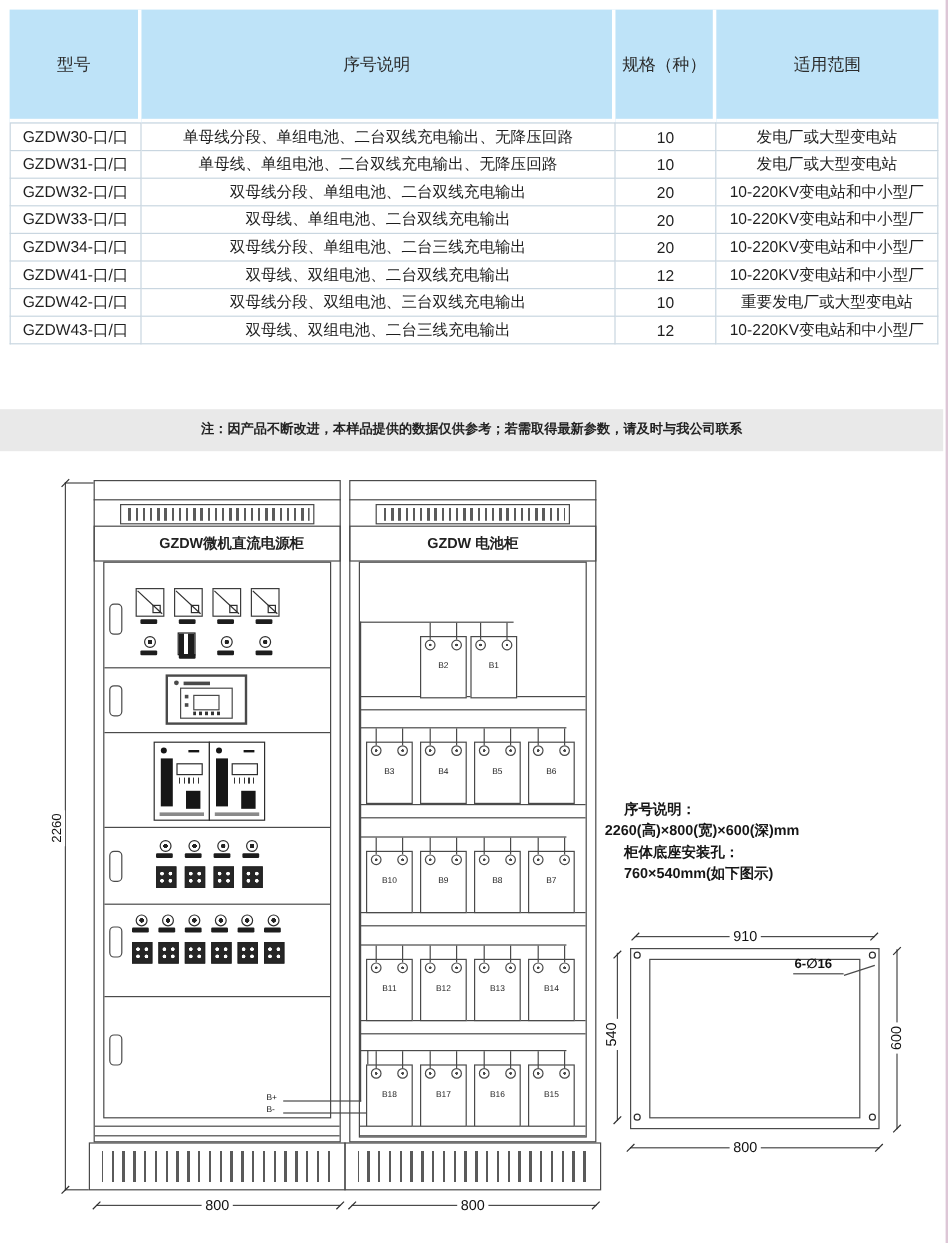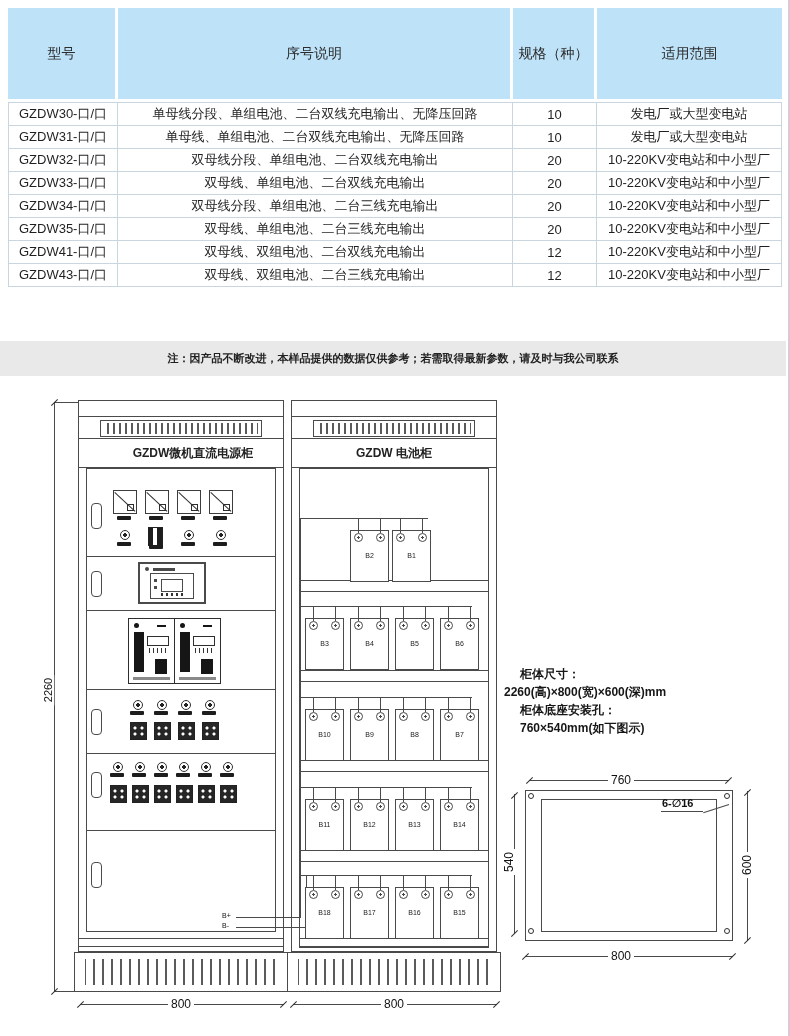--- a/index.html
+++ b/index.html
@@ -114,30 +114,30 @@
             <td>20</td>
             <td>10-220KV变电站和中小型厂</td>
           </tr>
         <tr>
             <td>GZDW34-口/口</td>
             <td>双母线分段、单组电池、二台三线充电输出</td>
             <td>20</td>
             <td>10-220KV变电站和中小型厂</td>
           </tr>
         <tr>
-            <td>GZDW35-口/口</td>
-            <td>双母线、单组电池、二台三线充电输出</td>
-            <td>20</td>
-            <td>10-220KV变电站和中小型厂</td>
-          </tr>
-        <tr>
             <td>GZDW41-口/口</td>
             <td>双母线、双组电池、二台双线充电输出</td>
             <td>12</td>
             <td>10-220KV变电站和中小型厂</td>
+          </tr>
+        <tr>
+            <td>GZDW42-口/口</td>
+            <td>双母线分段、双组电池、三台双线充电输出</td>
+            <td>10</td>
+            <td>重要发电厂或大型变电站</td>
           </tr>
         <tr>
             <td>GZDW43-口/口</td>
             <td>双母线、双组电池、二台三线充电输出</td>
             <td>12</td>
             <td>10-220KV变电站和中小型厂</td>
           </tr>
       </tbody>
     </table>
   </div>
@@ -385,39 +385,39 @@
         <span class="term r"></span>
         <span class="blabel">B15</span>
       </div>
 
     <div class="plinth" style="left:287px;top:952px;width:214px"></div>
     <div class="ln" style="left:293px;top:1004px;width:204px;height:1px"></div>
     <div class="tick" style="left:293px;top:1000px"></div>
     <div class="tick" style="left:496px;top:1000px"></div>
     <div class="dim-label" style="left:381px;top:997px">800</div>
 
-    <div class="spec" style="left:520px;top:666px">柜体尺寸：</div>
+    <div class="spec" style="left:520px;top:666px">序号说明：</div>
     <div class="spec" style="left:504px;top:684px">2260(高)×800(宽)×600(深)mm</div>
     <div class="spec" style="left:520px;top:702px">柜体底座安装孔：</div>
     <div class="spec" style="left:520px;top:720px">760×540mm(如下图示)</div>
 
     <div class="bx" style="left:525px;top:790px;width:208px;height:151px"></div>
     <div class="bx" style="left:541px;top:799px;width:176px;height:133px"></div>
     <div class="hole" style="left:528px;top:793px"></div>
     <div class="hole" style="left:724px;top:793px"></div>
     <div class="hole" style="left:528px;top:928px"></div>
     <div class="hole" style="left:724px;top:928px"></div>
     <div class="callout" style="left:662px;top:797px">6-∅16</div>
     <div class="ln" style="left:661px;top:811px;width:42px;height:1px"></div>
     <div class="ln" style="left:702px;top:804px;width:27px;height:1px;transform:rotate(-18deg);transform-origin:right center"></div>
 
     <div class="ln" style="left:529px;top:780px;width:200px;height:1px"></div>
     <div class="tick" style="left:529px;top:776px"></div>
     <div class="tick" style="left:728px;top:776px"></div>
-    <div class="dim-label" style="left:608px;top:773px">760</div>
+    <div class="dim-label" style="left:608px;top:773px">910</div>
 
     <div class="ln" style="left:525px;top:956px;width:208px;height:1px"></div>
     <div class="tick" style="left:525px;top:952px"></div>
     <div class="tick" style="left:732px;top:952px"></div>
     <div class="dim-label" style="left:608px;top:949px">800</div>
 
     <div class="ln" style="left:514px;top:794px;width:1px;height:140px"></div>
     <div class="tick" style="left:514px;top:791px"></div>
     <div class="tick" style="left:514px;top:929px"></div>
     <div class="dim-label vtext" style="left:496px;top:855px">540</div>

